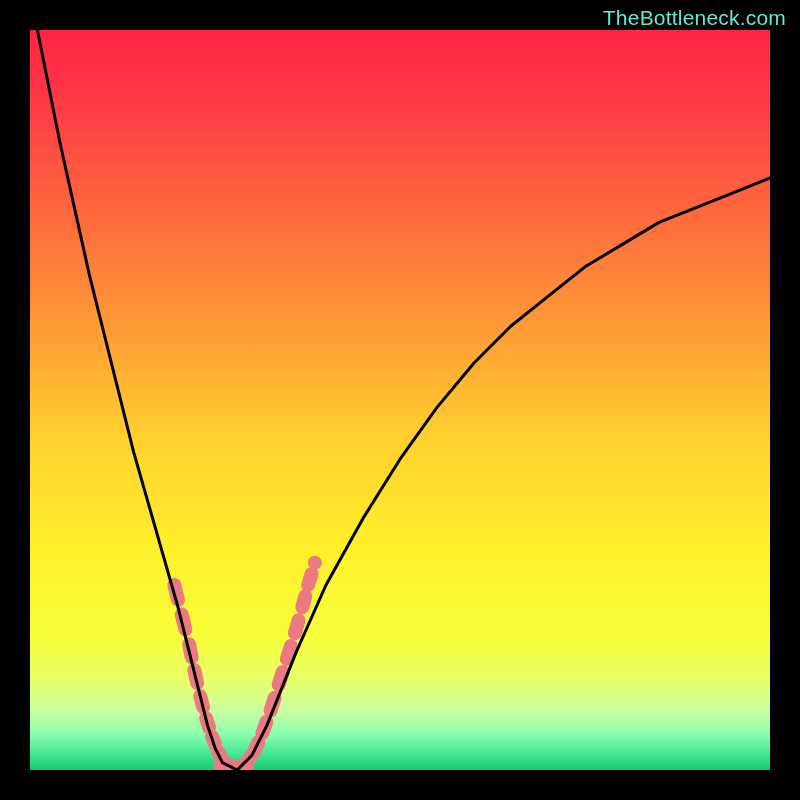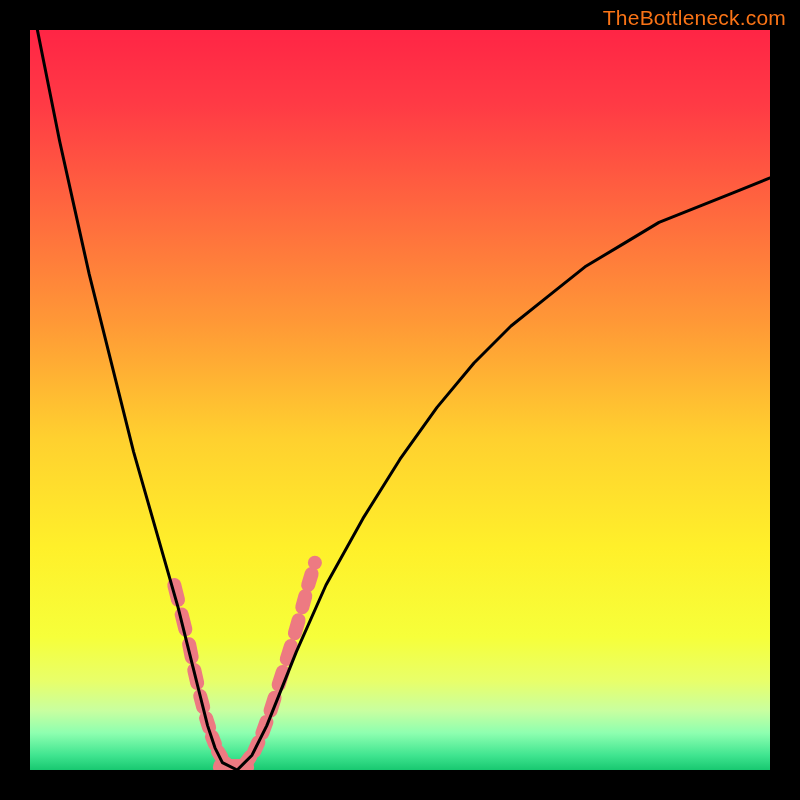--- a/index.html
+++ b/index.html
@@ -38,21 +38,21 @@
     position: absolute;
     left: 0;
     top: 0;
     width: 740px;
     height: 740px;
   }
   .watermark {
     position: absolute;
     top: 6px;
     right: 14px;
-    color: #f97316;
+    color: #5eead4;
     font-size: 21px;
     font-weight: 500;
     letter-spacing: 0.2px;
   }
 </style>
 </head>
 <body>
 
 <div class="frame">
   <div class="plot-area">

